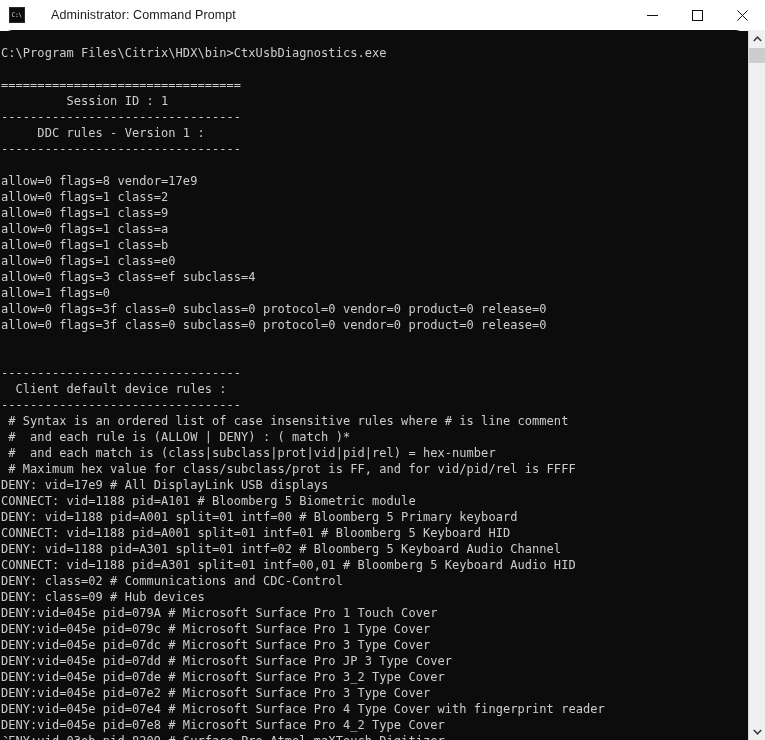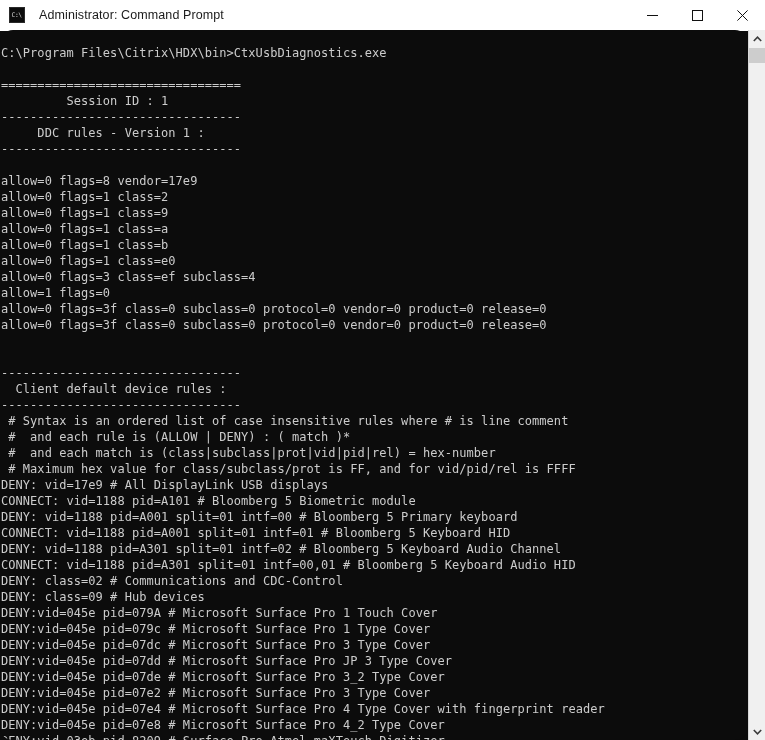--- a/index.html
+++ b/index.html
@@ -55,21 +55,21 @@
   }
   #app-icon span {
     font-family: "DejaVu Sans Mono", monospace;
     font-size: 7px;
     line-height: 7px;
     color: #d8d8d8;
     transform: scale(0.9);
     letter-spacing: -0.5px;
   }
   #title-text {
-    margin-left: 14px;
+    margin-left: 26px;
     font-family: "Liberation Sans", sans-serif;
     font-size: 12.5px;
     color: #1a1a1a;
     white-space: nowrap;
     letter-spacing: 0.1px;
   }
   .winbtn {
     width: 45px;
     height: 30px;
     display: flex;

